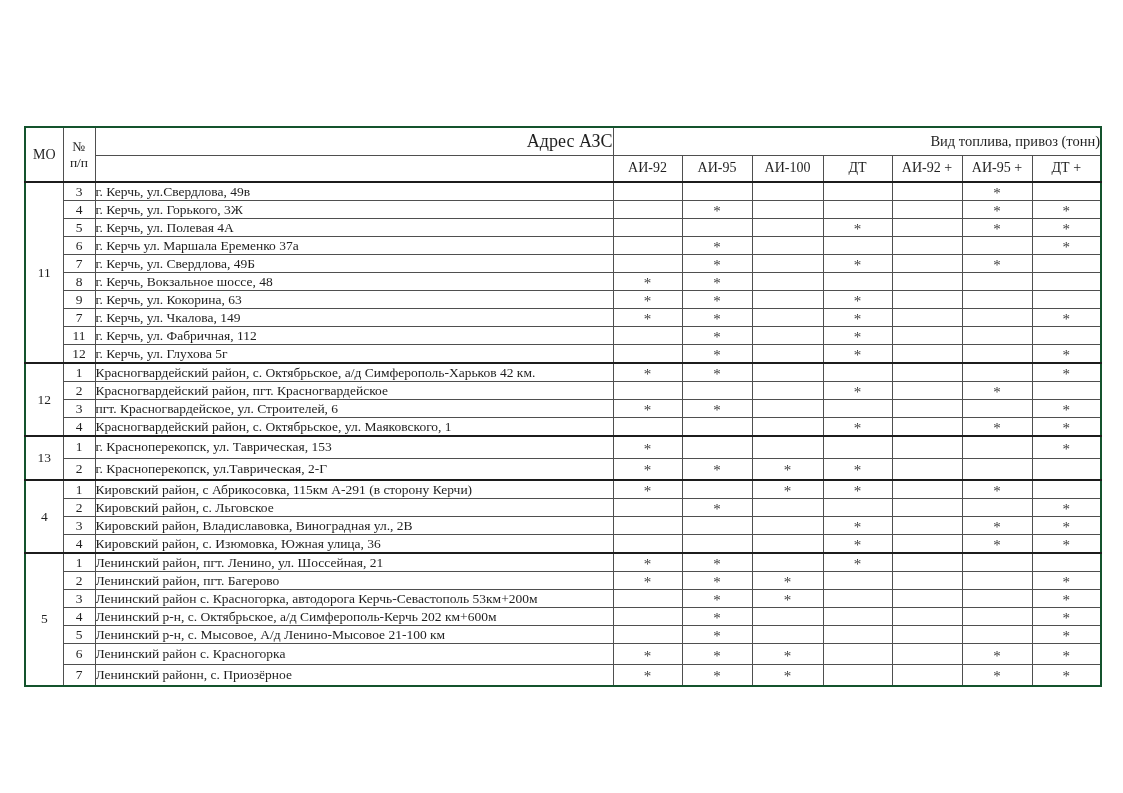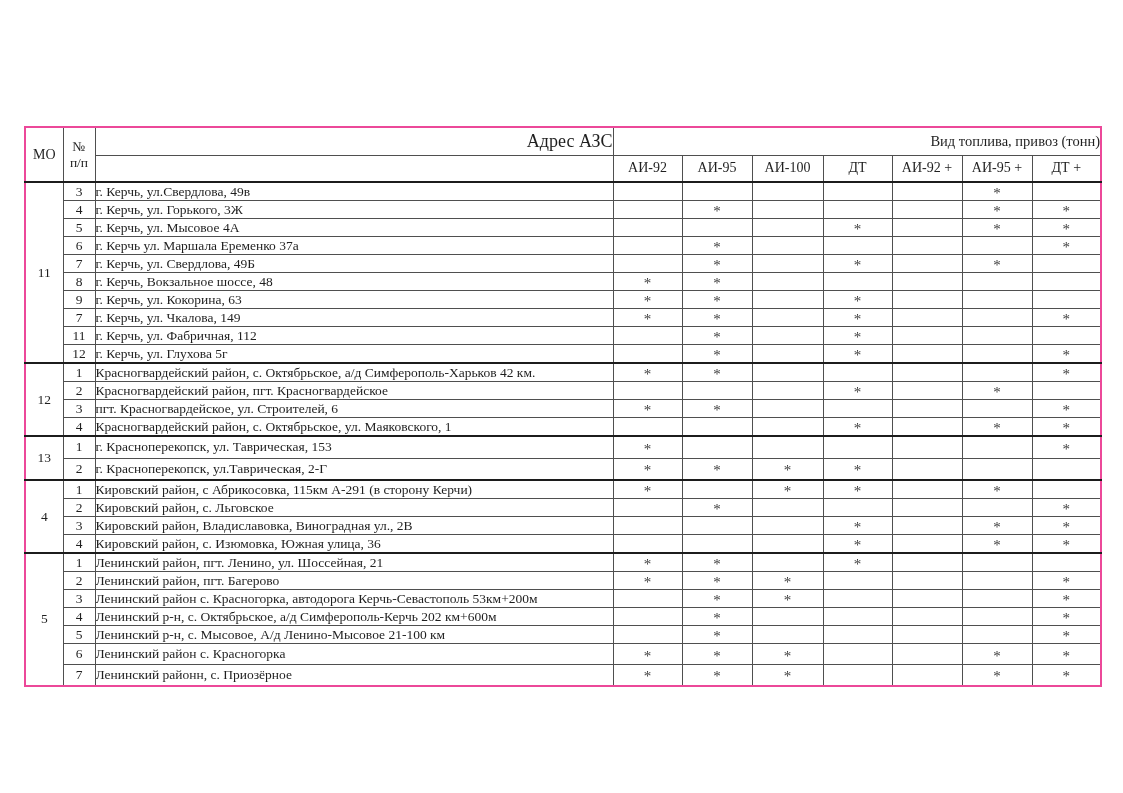--- a/index.html
+++ b/index.html
@@ -24,21 +24,21 @@
     color: #1f1f1f;
   }
   table.fuel-table th, table.fuel-table td {
     border: 1px solid #4f4f4f;
     padding: 0;
     overflow: hidden;
     white-space: nowrap;
     font-weight: normal;
   }
   table.fuel-table {
-    border: 2px solid #ec4899;
+    border: 2px solid #14532d;
   }
   
   th.thickleft, td.thickleft { border-left: 2px solid #1c1c1c; }
   
   tr.h2 th, th.mo-h, th.num-h { border-bottom: 2px solid #1c1c1c; }
   
   tr.group-start td { border-top: 2px solid #1c1c1c; }
 
   tr.h1 { height: 28px; }
   tr.h2 { height: 27px; }
@@ -112,21 +112,21 @@
           <td class="fuel-cell thickleft"></td>
           <td class="fuel-cell"><span>*</span></td>
           <td class="fuel-cell"></td>
           <td class="fuel-cell"></td>
           <td class="fuel-cell thickleft"></td>
           <td class="fuel-cell"><span>*</span></td>
           <td class="fuel-cell"><span>*</span></td>
         </tr>
         <tr style="height: 17px;">
           <td class="num-cell">5</td>
-          <td class="addr-cell">г. Керчь, ул. Мысовое 4А</td>
+          <td class="addr-cell">г. Керчь, ул. Полевая 4А</td>
           <td class="fuel-cell thickleft"></td>
           <td class="fuel-cell"></td>
           <td class="fuel-cell"></td>
           <td class="fuel-cell"><span>*</span></td>
           <td class="fuel-cell thickleft"></td>
           <td class="fuel-cell"><span>*</span></td>
           <td class="fuel-cell"><span>*</span></td>
         </tr>
         <tr style="height: 17px;">
           <td class="num-cell">6</td>

